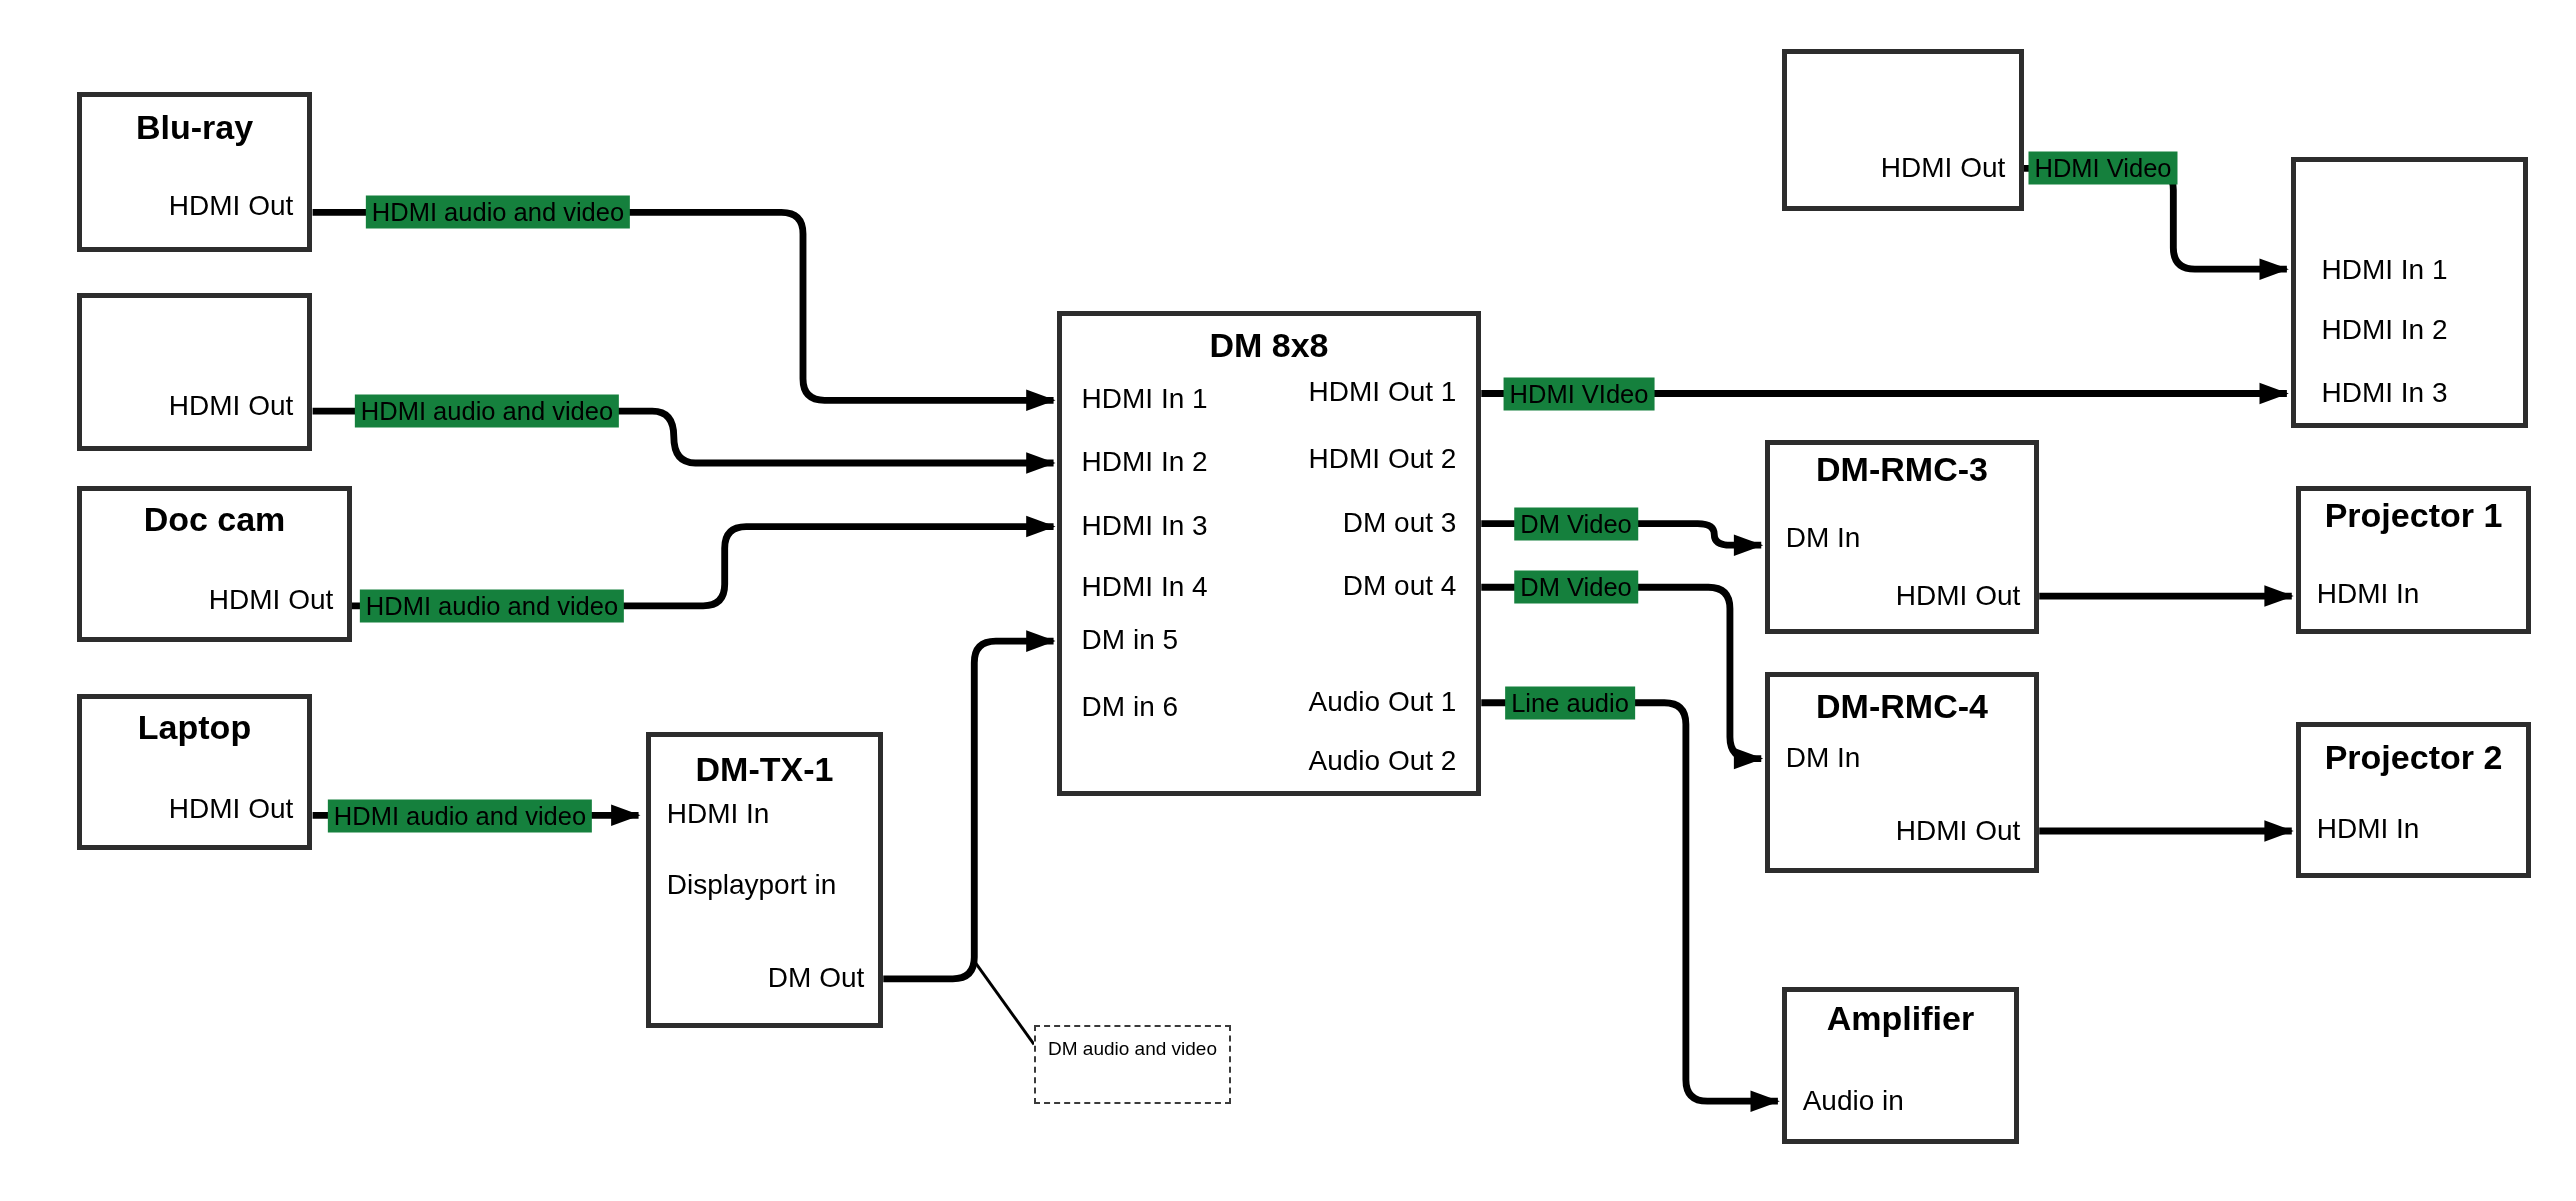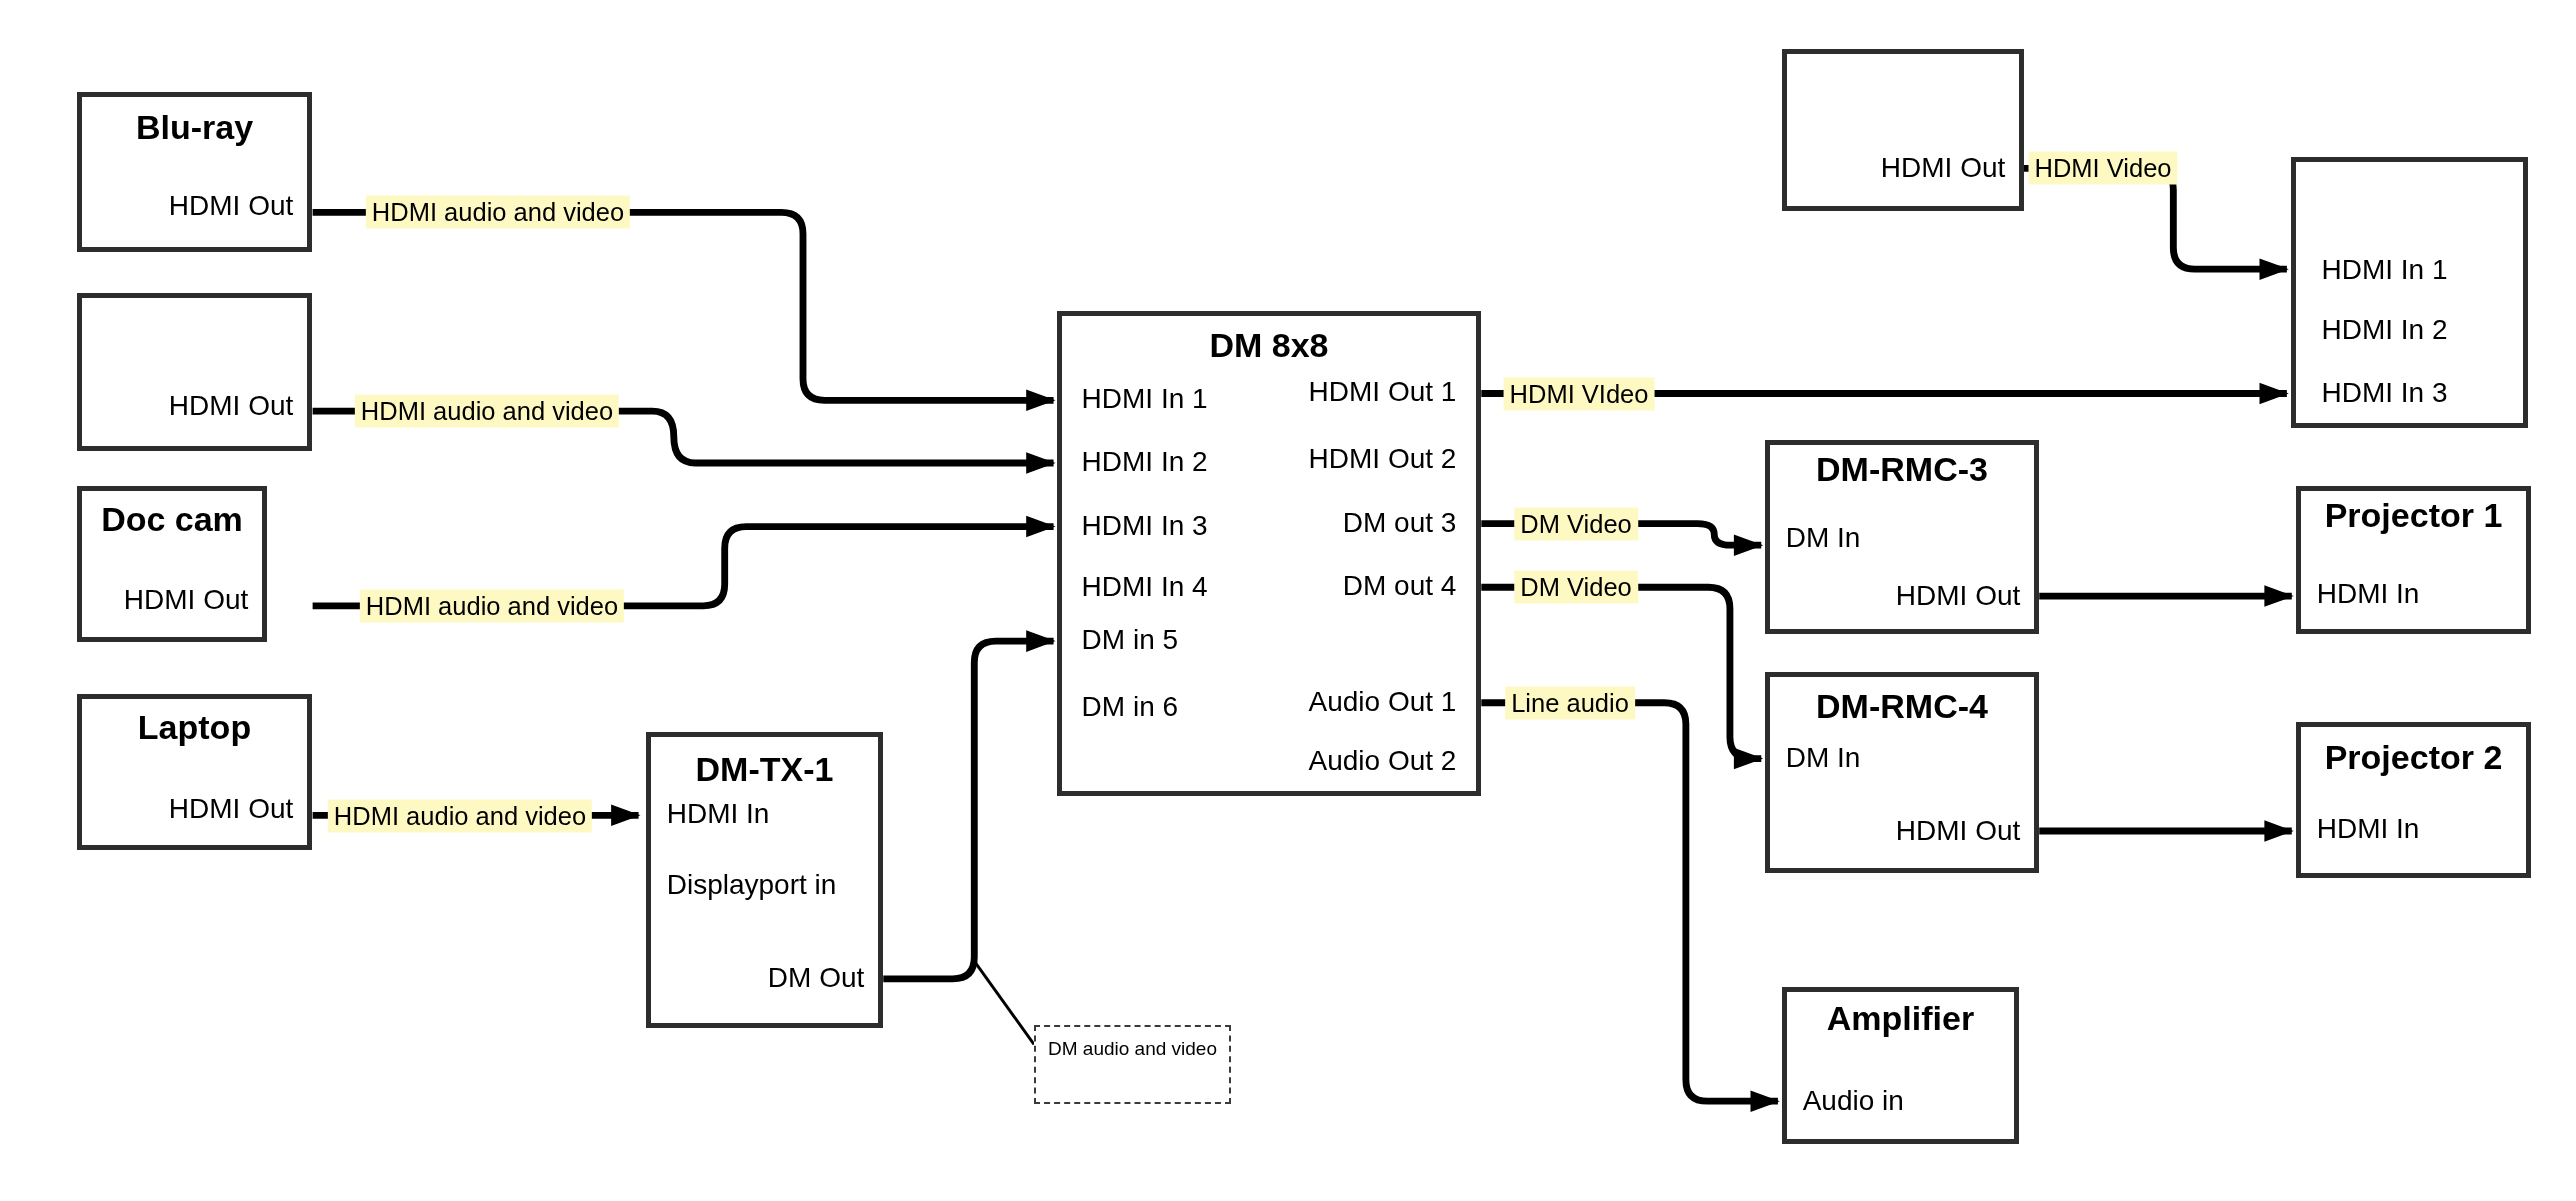--- a/index.html
+++ b/index.html
@@ -20,21 +20,21 @@
   }
   .box .title.pad { padding:0 29px; }
   .port {
     position:absolute; font-size:28px; white-space:nowrap;
     transform:translateY(-50%);
   }
   .port.l { left:15.7px; }
   .port.r { right:13.7px; }
   .wire-label {
     position:absolute; transform:translate(-50%,-50%);
-    background:#fef9c3; padding:2px 6px; font-size:25.5px; white-space:nowrap;
+    background:#15803d; padding:2px 6px; font-size:25.5px; white-space:nowrap;
   }
   .note {
     position:absolute; border:2px dashed #3a3a3a; background:#ffffff;
     font-size:19px; line-height:30px; text-align:center;
     padding:6.9px 7.8px 0 7.8px; box-sizing:border-box;
   }
 </style>
 </head>
 <body>
 
@@ -63,21 +63,21 @@
 
   <div class="box" style="left:77px;top:92px;width:235px;height:160px">
     <div class="title" style="top:9.8px">Blu-ray</div>
     <div class="port r" style="top:109px">HDMI Out</div>
   </div>
 
   <div class="box" style="left:77px;top:293px;width:235px;height:158px">
     <div class="port r" style="top:108px">HDMI Out</div>
   </div>
 
-  <div class="box" style="left:77px;top:486px;width:190px;height:156px">
+  <div class="box" style="left:77px;top:486px;width:275px;height:156px">
     <div class="title" style="top:7.8px">Doc cam</div>
     <div class="port r" style="top:109px">HDMI Out</div>
   </div>
 
   <div class="box" style="left:77px;top:694px;width:235px;height:156px">
     <div class="title" style="top:7.8px">Laptop</div>
     <div class="port r" style="top:110px">HDMI Out</div>
   </div>
 
   <div class="box" style="left:646px;top:732px;width:237px;height:296px">

